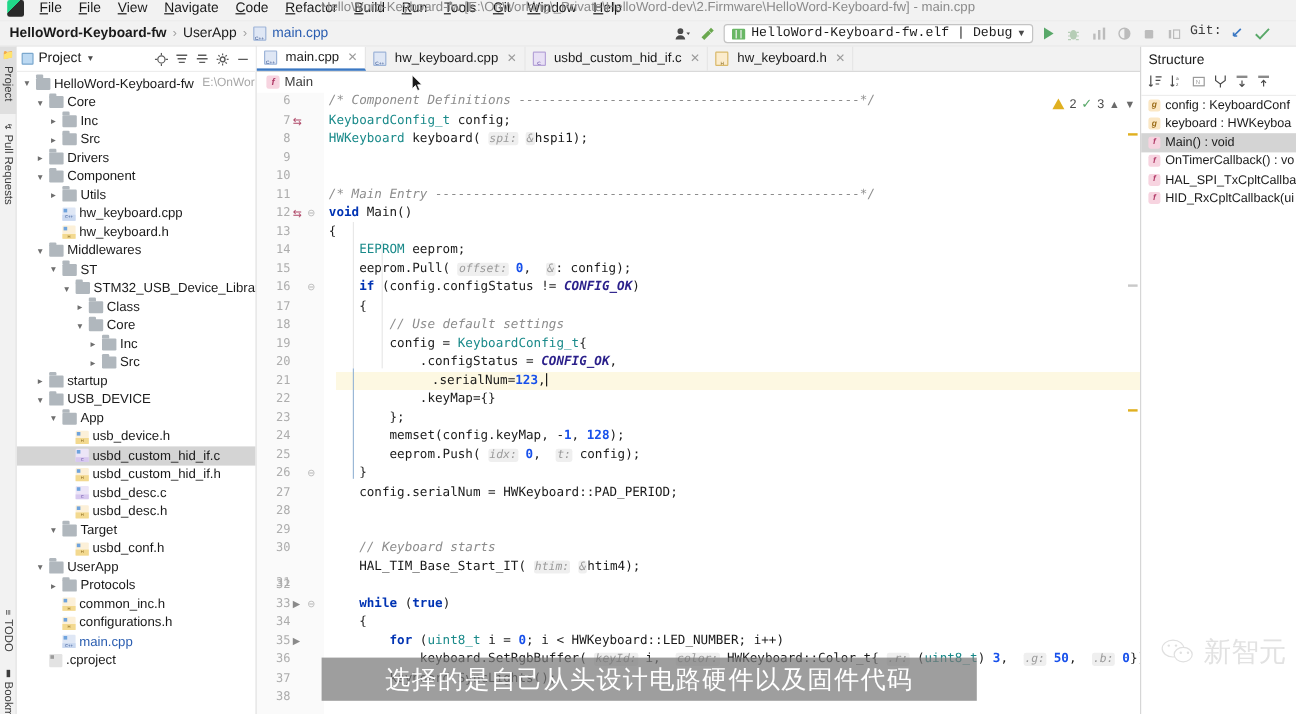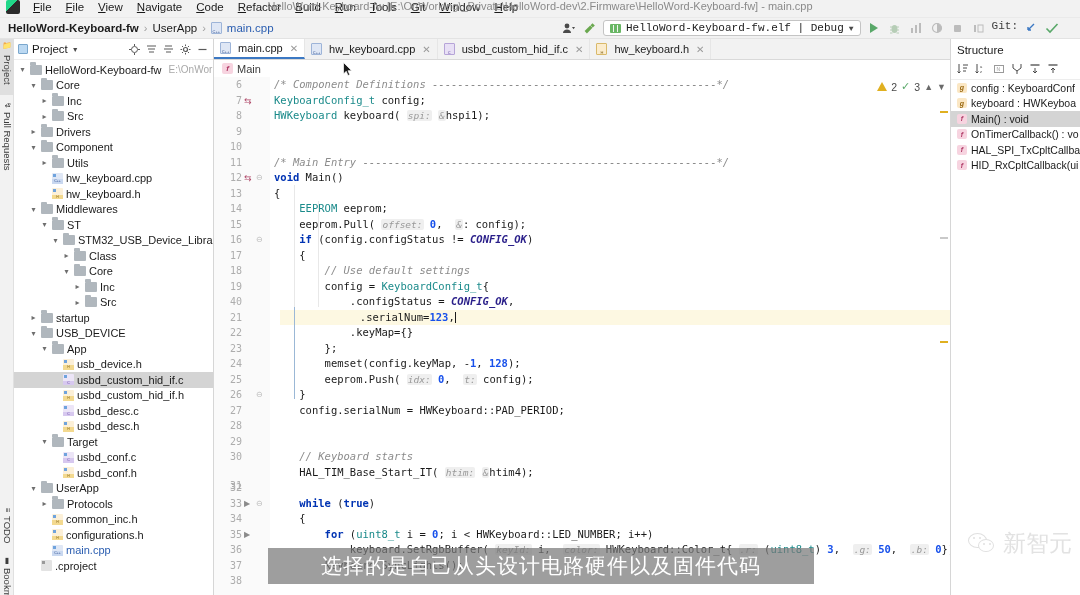--- a/index.html
+++ b/index.html
@@ -530,25 +530,20 @@
         </div>
         <div class="trow" style="padding-left: 37px;">
           <span class="tw"></span>
           <span class="fico h"></span>
           <span class="tlabel">usbd_desc.h</span>
         </div>
         <div class="trow" style="padding-left: 26px;">
           <span class="tw">▾</span>
           <span class="folder"></span>
           <span class="tlabel">Target</span>
-        </div>
-        <div class="trow" style="padding-left: 37px;">
-          <span class="tw"></span>
-          <span class="fico c"></span>
-          <span class="tlabel">usbd_conf.c</span>
         </div>
         <div class="trow" style="padding-left: 37px;">
           <span class="tw"></span>
           <span class="fico h"></span>
           <span class="tlabel">usbd_conf.h</span>
         </div>
         <div class="trow" style="padding-left: 15px;">
           <span class="tw">▾</span>
           <span class="folder"></span>
           <span class="tlabel">UserApp</span>
@@ -631,21 +626,21 @@
           <div class="gmark" style="top: 96px;">⇆</div>
           <div class="gfold" style="top: 96px;">⊖</div>
           <div class="gnum" style="top: 110.5px;">13</div>
           <div class="gnum" style="top: 126px;">14</div>
           <div class="gnum" style="top: 141.5px;">15</div>
           <div class="gnum" style="top: 157px;">16</div>
           <div class="gfold" style="top: 158px;">⊖</div>
           <div class="gnum" style="top: 172.5px;">17</div>
           <div class="gnum" style="top: 188px;">18</div>
           <div class="gnum" style="top: 203.5px;">19</div>
-          <div class="gnum" style="top: 219px;">40</div>
+          <div class="gnum" style="top: 219px;">20</div>
           <div class="gnum" style="top: 234.5px;">21</div>
           <div class="gnum" style="top: 250px;">22</div>
           <div class="gnum" style="top: 265.5px;">23</div>
           <div class="gnum" style="top: 281px;">24</div>
           <div class="gnum" style="top: 296.5px;">25</div>
           <div class="gnum" style="top: 312px;">26</div>
           <div class="gfold" style="top: 313px;">⊖</div>
           <div class="gnum" style="top: 327.5px;">27</div>
           <div class="gnum" style="top: 343px;">28</div>
           <div class="gnum" style="top: 358.5px;">29</div>

